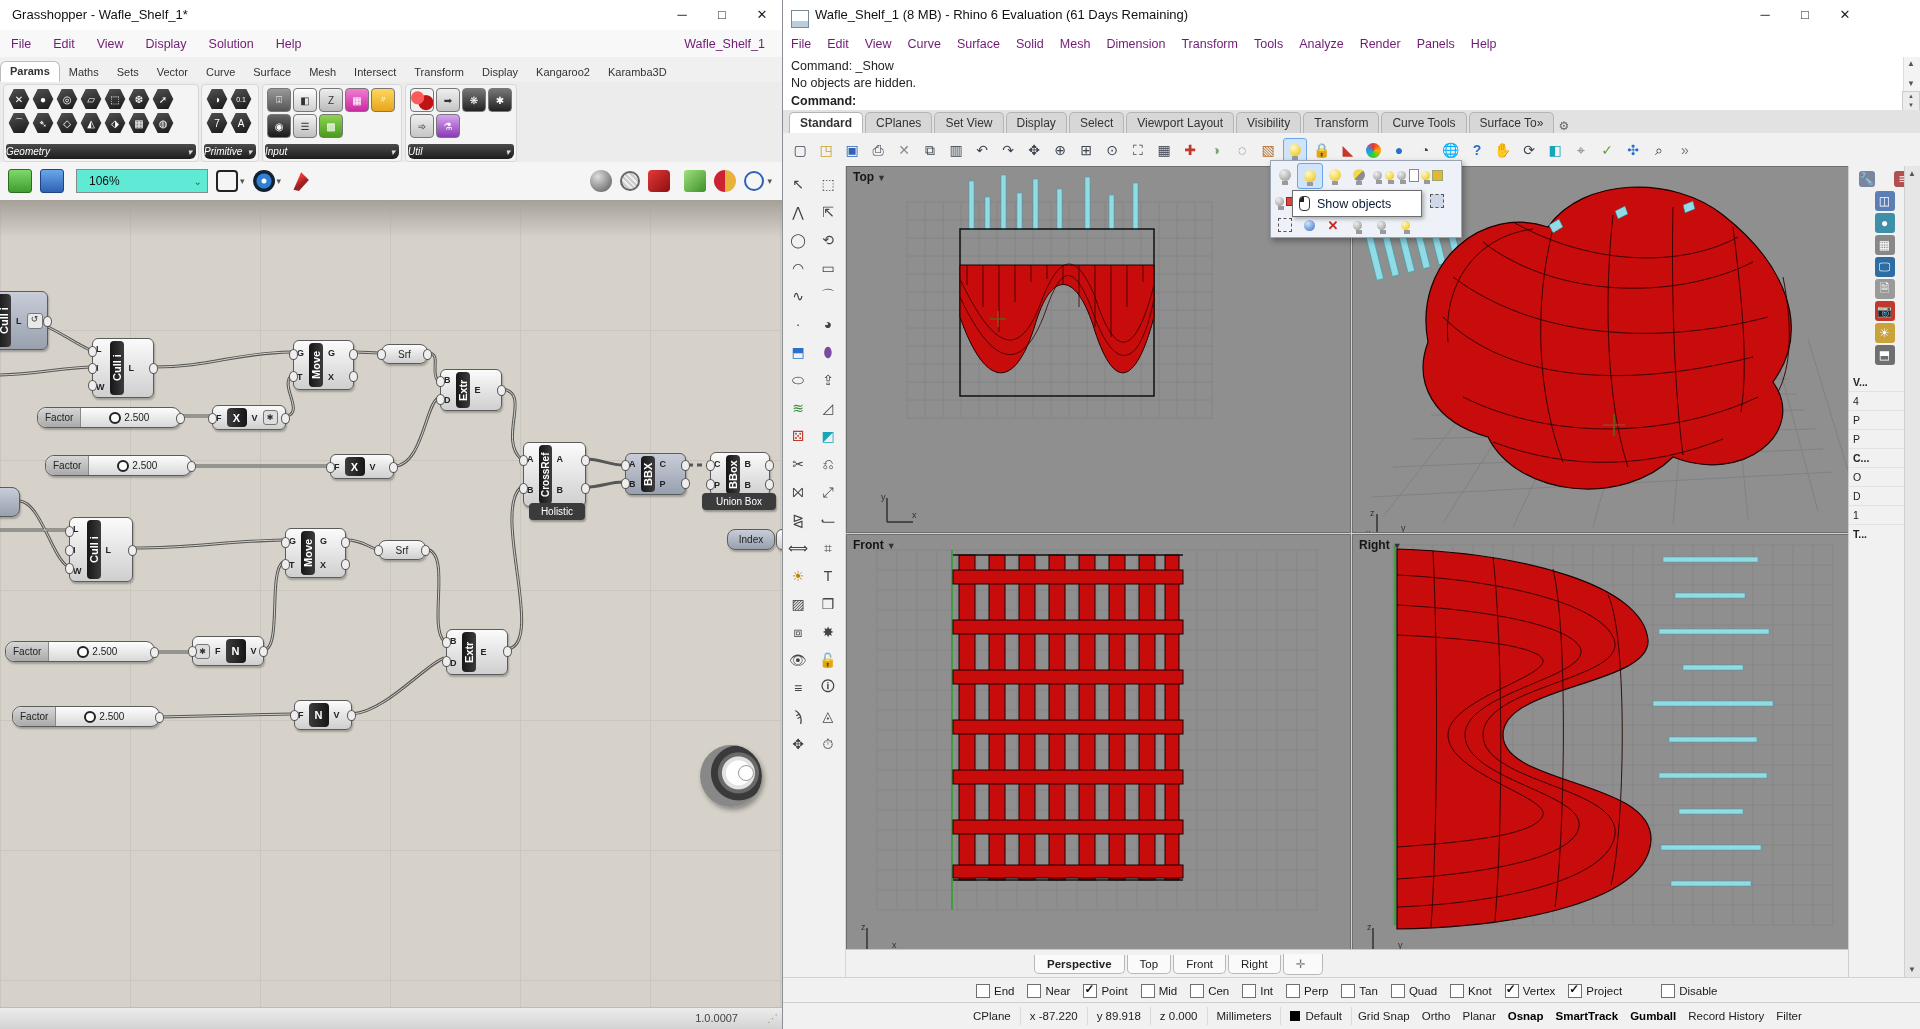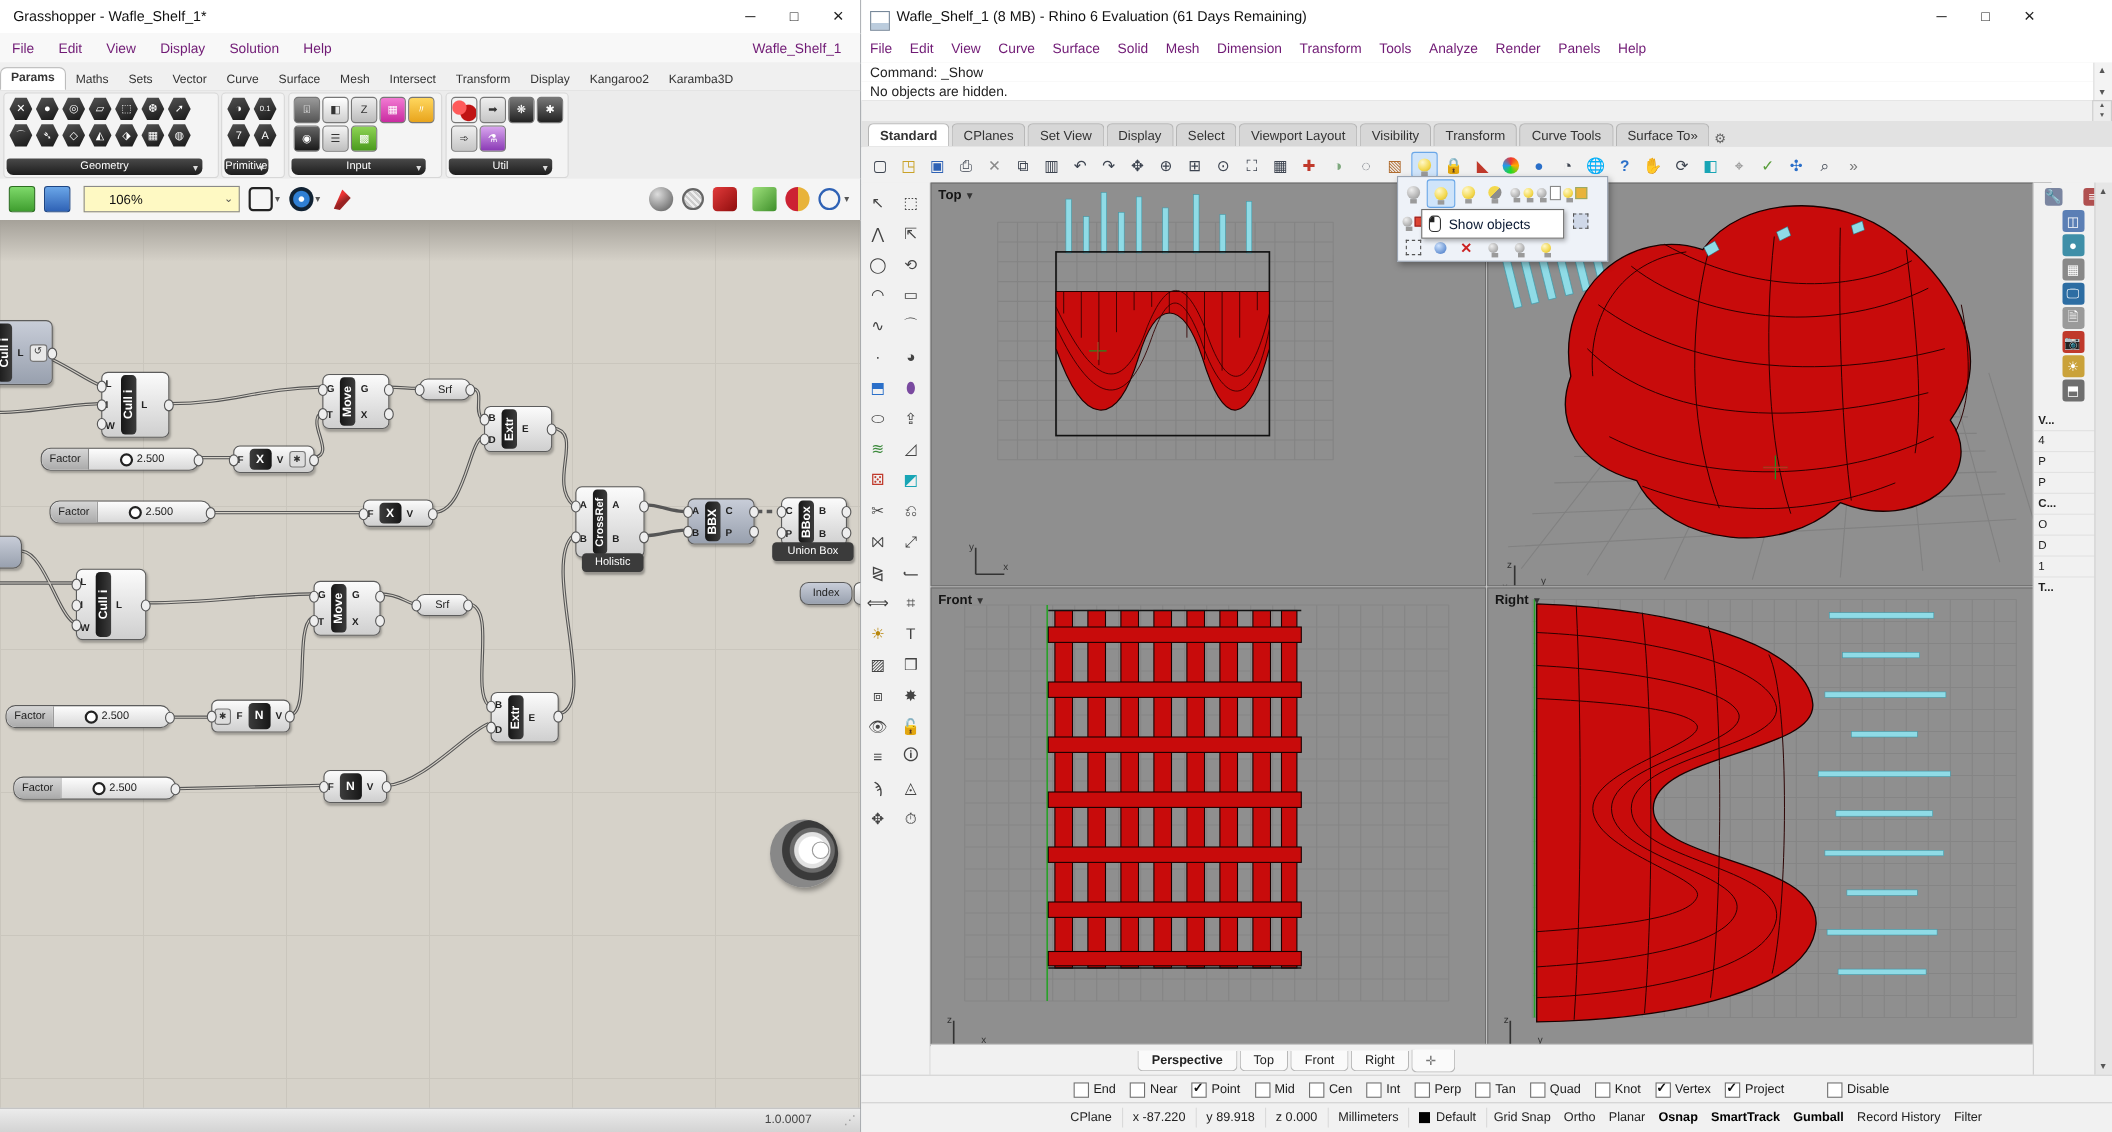--- a/index.html
+++ b/index.html
@@ -12,34 +12,34 @@
   .titletxt{font-size:13px;color:#111;line-height:30px;padding-left:12px;white-space:nowrap;}
   .winbtn{width:40px;height:29px;text-align:center;line-height:29px;font-size:13px;color:#222;}
   .menubar{height:27px;background:#f8f8f8;display:flex;align-items:center;border-bottom:1px solid #e6e6e6;}
   .menuitem{padding:0 11px;font-size:12.5px;color:#701a75;}
   .ghtabs{height:25px;background:#f0f0f0;display:flex;align-items:flex-end;border-bottom:1px solid #bdbdbd;}
   .ghtab{font-size:11px;color:#333;padding:3px 9px 4px;}
   .ghtab.active{background:#fff;border:1px solid #bdbdbd;border-bottom:1px solid #fff;
     border-radius:6px 6px 0 0;font-weight:bold;}
   .palette{left:0;top:82px;width:782px;height:80px;background:#ececec;border-bottom:1px solid #cfcfcf;}
   .pgroup{position:absolute;top:2px;height:76px;background:#f4f4f4;border:1px solid #d7d7d7;border-radius:4px;}
-  .plabel{position:absolute;left:2px;right:14px;bottom:2px;height:15px;border-radius:3px 3px 6px 6px;
-    background:linear-gradient(#4a4a4a,#1d1d1d);color:#fff;font-size:10px;text-align:center;line-height:15px;}
+  .plabel{position:absolute;left:2px;right:2px;bottom:2px;height:15px;border-radius:3px 3px 6px 6px;
+    background:linear-gradient(#4a4a4a,#1d1d1d);color:#fff;font-size:10px;line-height:15px;font-style:italic;}
   .plabel .dn{position:absolute;right:4px;top:1px;font-size:9px;color:#ddd;}
   .hex{width:22px;height:22px;margin:1px;background:linear-gradient(160deg,#555,#151515);
     clip-path:polygon(26% 4%,74% 4%,97% 50%,74% 96%,26% 96%,3% 50%);color:#fff;font-size:10px;
     display:inline-flex;align-items:center;justify-content:center;}
   .tile{width:22px;height:22px;margin:1px;border-radius:4px;border:1px solid #777;
     display:inline-flex;align-items:center;justify-content:center;font-size:10px;color:#fff;}
   .iconrow{position:absolute;left:3px;top:2px;display:flex;flex-wrap:wrap;width:calc(100% - 6px);}
   .ghtools{left:0;top:162px;width:782px;height:38px;background:#f5f5f5;border-bottom:1px solid #c9c9c9;
     display:flex;align-items:center;}
   .gti{width:22px;height:22px;margin-left:8px;border-radius:3px;position:relative;}
-  .select106{margin-left:12px;width:118px;height:22px;border:1px solid #8a8a8a;background:#fef9c3;
-    font-size:12px;color:#111;display:flex;align-items:center;padding-left:22px;position:relative;}
+  .select106{margin-left:12px;width:118px;height:22px;border:1px solid #8a8a8a;background:#5eead4;
+    font-size:12px;color:#111;display:flex;align-items:center;padding-left:12px;position:relative;}
   .select106 .car{position:absolute;right:5px;color:#555;font-size:10px;}
   
   #canvas{left:0;top:200px;width:782px;height:807px;background:#d6d2c9;overflow:hidden;}
   #canvas .grid{position:absolute;inset:0;
     background-image:linear-gradient(#cac6bd 1px,transparent 1px),linear-gradient(90deg,#cac6bd 1px,transparent 1px);
     background-size:130px 130px;}
   #canvas .topshade{position:absolute;left:0;top:0;right:0;height:38px;
     background:linear-gradient(#a5a199,rgba(214,210,201,0));}
   .node{position:absolute;background:linear-gradient(180deg,#fbfbfb,#cfcfcf);border:1px solid #5c5c5c;
     border-radius:6px;display:flex;align-items:stretch;box-shadow:1px 2px 2px rgba(0,0,0,.25);}
@@ -567,20 +567,23 @@
     <div class="menuitem" style="padding:0 8px;">Panels</div>
     <div class="menuitem" style="padding:0 8px;">Help</div>
   </div>
 
   <div class="abs cmdline" style="left:0;top:57px;right:16px;height:17px;">
       <span>Command: _Show</span>
     </div>
   <div class="abs cmdline" style="left:0;top:74px;right:16px;height:17px;">
       <span>No objects are hidden.</span>
     </div>
+  <div class="abs cmdline" style="left:0;top:91px;right:16px;height:19px;font-weight:bold;border-bottom:1px solid #c9c9c9;">
+      <span>Command:</span>
+    </div>
   <div class="abs" style="right:0;top:57px;width:16px;height:34px;background:#f3f3f3;border-left:1px solid #ddd;">
     <div class="sarr" style="top:0;">▲</div>
     <div class="sarr" style="top:20px;">▼</div>
   </div>
   <div class="abs" style="right:0;top:91px;width:16px;height:19px;background:#ececec;border:1px solid #ccc;font-size:6px;text-align:center;color:#555;line-height:9px;">▲<br>▼</div>
 
   <div class="abs rtabs" style="left:0;top:110px;right:0;">
     <div class="rtab active">Standard</div>
     <div class="rtab">CPlanes</div>
     <div class="rtab">Set View</div>

